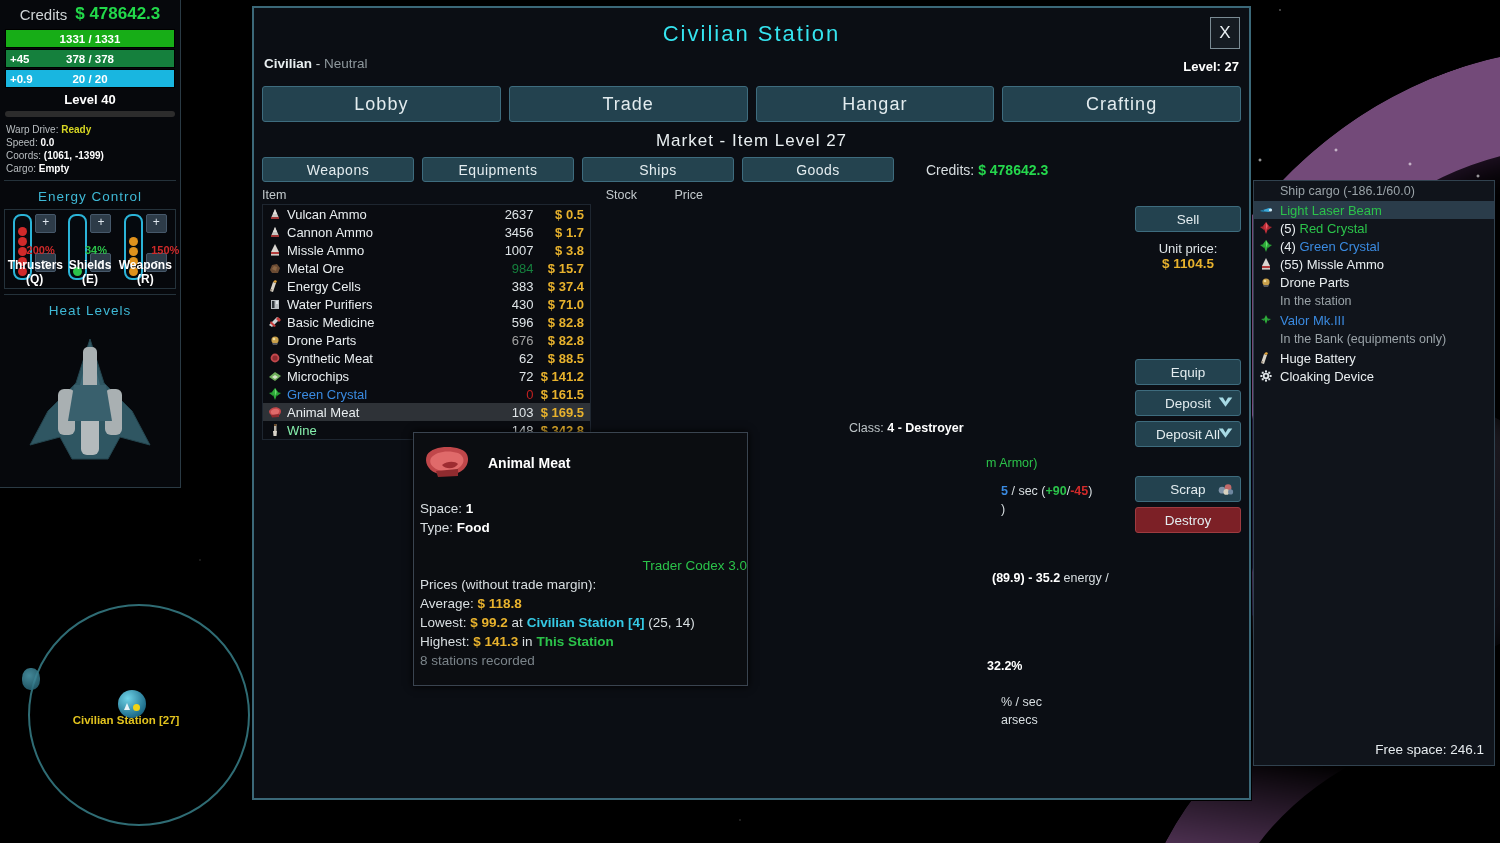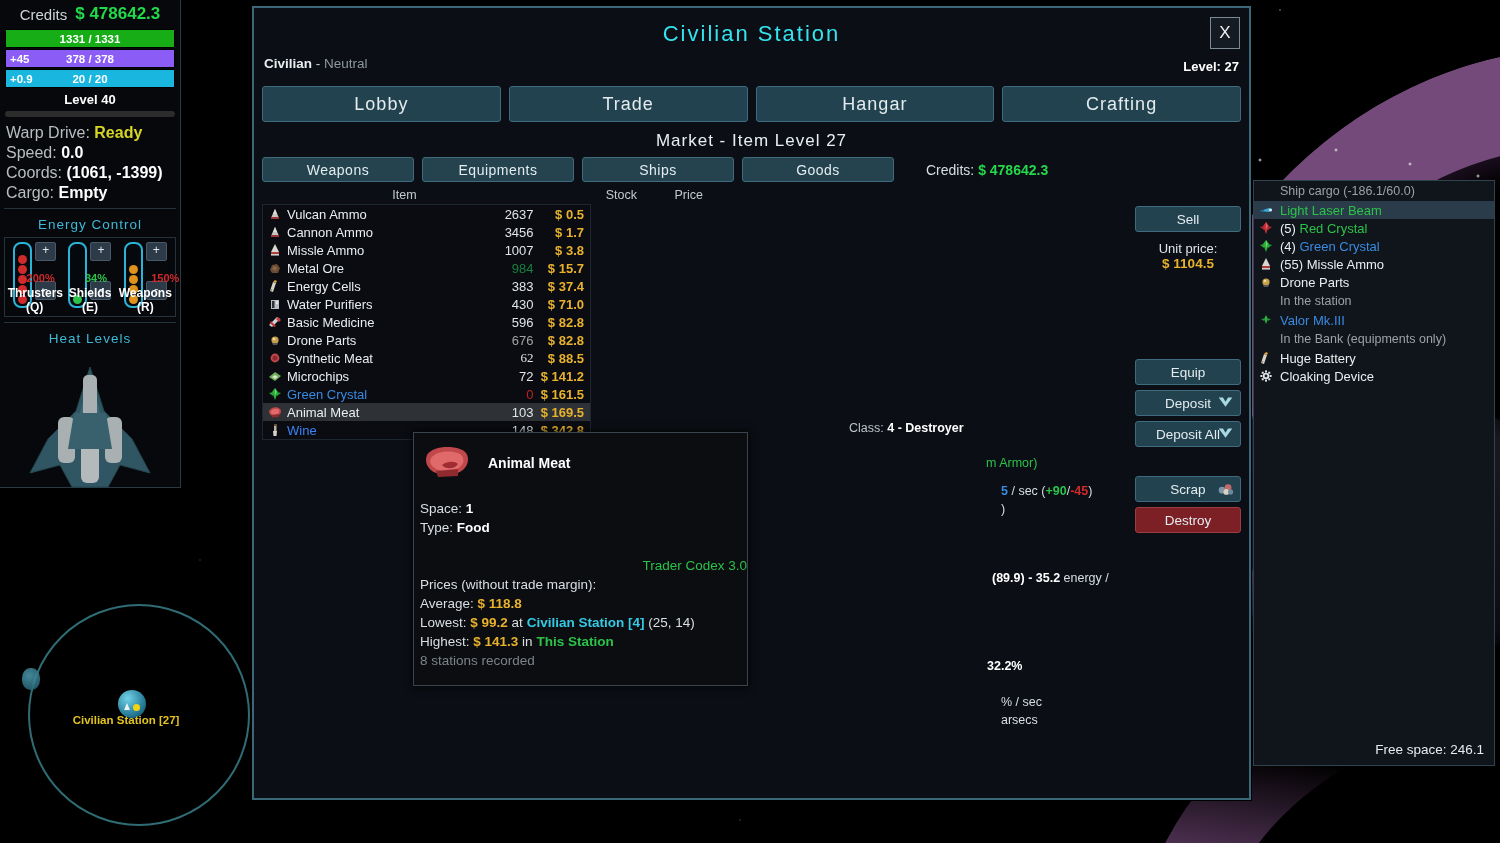--- a/index.html
+++ b/index.html
@@ -75,25 +75,25 @@
   #hud{position:absolute;left:0;top:0;width:180px;height:487px;
        background:#06080c;border:1px solid #2a3a44;border-left:none;border-top:none;
        box-shadow:0 0 0 1px #000;}
   .credits-row{display:flex;align-items:center;justify-content:center;gap:8px;height:28px;}
   .credits-lbl{font-size:15px;color:#cfd4d6;}
   .credits-val{font-size:17px;font-weight:bold;color:#22d94a;}
   .bar{position:relative;height:17px;margin:1px 5px;border:1px solid #000;display:flex;align-items:center;}
   .bar .left{position:absolute;left:4px;font-size:11.5px;font-weight:bold;color:#fff;}
   .bar .mid{width:100%;text-align:center;font-size:11.5px;font-weight:bold;color:#fff;}
   .bar.hp{background:#17ad17;}
-  .bar.sh{background:#8b5cf6;}
+  .bar.sh{background:#15803d;}
   .bar.en{background:#19b6e0;}
   .lvl{text-align:center;font-size:13px;font-weight:bold;color:#fff;padding:3px 0 4px;}
   .xpbar{height:6px;margin:0 5px 6px;background:#2c2c2c;border-radius:3px;}
-  .stat{font-size:16px;color:#b9bec1;padding:1px 6px;}
+  .stat{font-size:10px;color:#b9bec1;padding:1px 6px;}
   .stat b{color:#fff;}
   .stat .ready{color:#d6d623;font-weight:bold;}
   .sep{height:1px;background:#24323b;margin:5px 4px;}
   .sect-title{text-align:center;font-size:13.5px;color:#3fb9d6;letter-spacing:1px;padding:3px 0 5px;}
   .energy-box{border:1px solid #24323b;margin:0 4px;padding:4px 2px 2px;display:flex;justify-content:space-around;}
   .ecol{width:54px;text-align:center;}
   .erow{display:flex;gap:3px;justify-content:center;}
   .tube{width:15px;height:58px;border:2px solid #2bb4d8;border-radius:8px;
      display:flex;flex-direction:column-reverse;align-items:center;gap:1px;padding:2px 0;background:#05090e;}
   .pip{width:9px;height:9px;border-radius:50%;}
@@ -134,21 +134,21 @@
      display:flex;align-items:center;justify-content:center;font-size:18px;color:#e3ecef;letter-spacing:1px;}
   .market-title{text-align:center;font-size:17px;color:#e9eff1;padding:9px 0 6px;letter-spacing:1px;}
   .subtabs{display:flex;gap:8px;padding:0 8px;align-items:center;}
   .subtab{width:150px;height:23px;background:#24434f;border:1px solid #3e6c7e;border-radius:3px;
      display:flex;align-items:center;justify-content:center;font-size:14px;color:#e3ecef;letter-spacing:.5px;}
   .subcredits{margin-left:24px;font-size:14px;color:#d8dee1;}
   .subcredits b{color:#25d84d;}
 
   
   .table-head{display:flex;padding:6px 8px 2px;font-size:12.5px;color:#c3cacd;}
-  .th-item{width:285px;text-align:center;}
+  .th-item{width:285px;text-align:left;}
   .th-stock{width:90px;text-align:right;}
   .th-price{width:66px;text-align:right;}
   .items{margin:0 8px;border:1px solid #1e2630;background:#0a0c11;width:327px;}
   .irow{display:flex;align-items:center;height:18px;font-size:13px;padding:0 2px;}
   .irow.sel{background:#2e3237;}
   .ico{width:16px;height:14px;margin:0 4px 0 2px;flex:none;}
   .iname{width:255px;color:#e9eef0;white-space:nowrap;overflow:hidden;}
   .istock{width:48px;text-align:right;color:#dfe5e8;}
   .iprice{width:62px;text-align:right;color:#e8b22d;font-weight:bold;padding-right:4px;}
 
@@ -438,21 +438,21 @@
         <span class="iname" style="color: rgb(233, 238, 240);">Drone Parts</span>
         <span class="istock" style="color: #a3a3a3;">676</span>
         <span class="iprice">$ 82.8</span>
       </div>
       <div class="irow">
         <svg viewBox="0 0 16 14" class="ico">
           <circle cx="8" cy="7" r="4.4" fill="#c2484c"></circle>
           <circle cx="8" cy="7" r="2.6" fill="#8f2b30"></circle>
         </svg>
         <span class="iname" style="color: rgb(233, 238, 240);">Synthetic Meat</span>
-        <span class="istock" style="color: rgb(223, 229, 232); font-family: Liberation Serif, serif;">62</span>
+        <span class="istock" style="color: rgb(223, 229, 232);">62</span>
         <span class="iprice">$ 88.5</span>
       </div>
       <div class="irow">
         <svg viewBox="0 0 16 14" class="ico">
           <path d="M2 8 L8 3 L14 7 L8 12 Z" fill="#6fae5b"></path>
           <path d="M5 8 L8 6 L11 8 L8 10 Z" fill="#d6e6c8"></path>
         </svg>
         <span class="iname" style="color: rgb(233, 238, 240);">Microchips</span>
         <span class="istock" style="color: rgb(223, 229, 232);">72</span>
         <span class="iprice">$ 141.2</span>
@@ -477,21 +477,21 @@
         <span class="iname" style="color: rgb(233, 238, 240);">Animal Meat</span>
         <span class="istock" style="color: rgb(223, 229, 232);">103</span>
         <span class="iprice">$ 169.5</span>
       </div>
       <div class="irow">
         <svg viewBox="0 0 16 14" class="ico">
           <rect x="7" y="1" width="2.5" height="7" fill="#b9b2a6"></rect>
           <path d="M6 8 L10 8 L9.5 13 L6.5 13 Z" fill="#d8d3c9"></path>
           <rect x="7" y="1" width="2.5" height="2" fill="#6a4b2a"></rect>
         </svg>
-        <span class="iname" style="color: #3b82f6;">Wine</span>
+        <span class="iname" style="color: #86efac;">Wine</span>
         <span class="istock" style="color: rgb(223, 229, 232);">148</span>
         <span class="iprice">$ 342.8</span>
       </div>
     </div>
 
   <div class="details">
     <div>
       <span class="cls">Class:</span>
       <b>4 -  Destroyer</b>
     </div>

